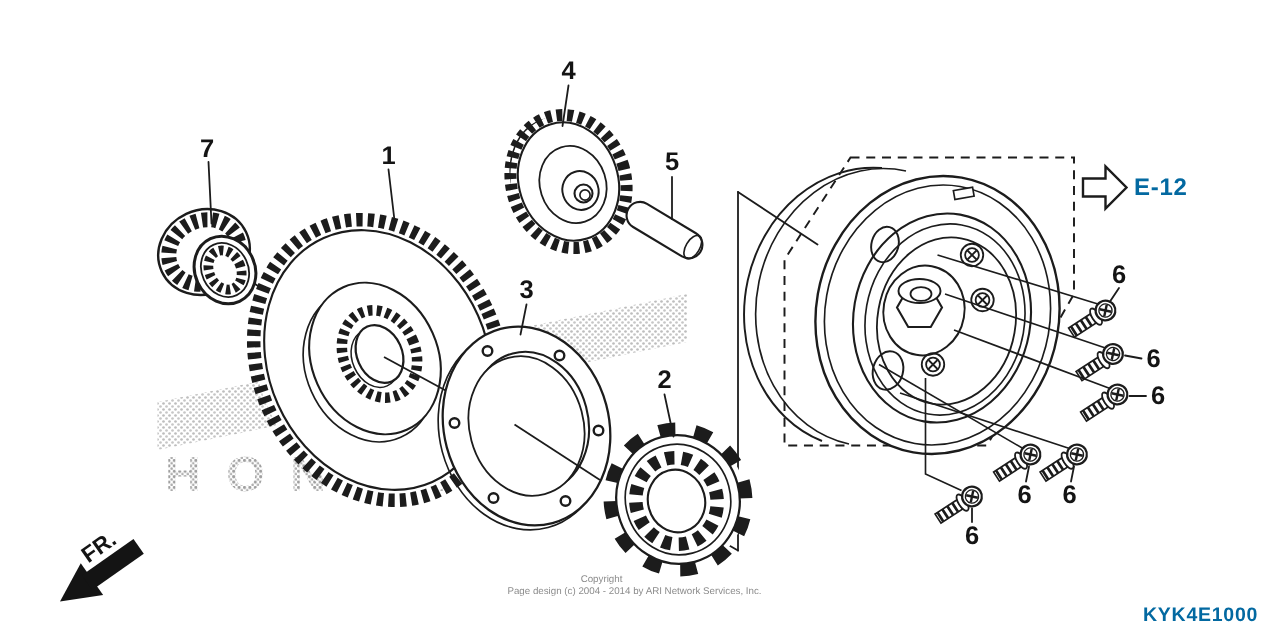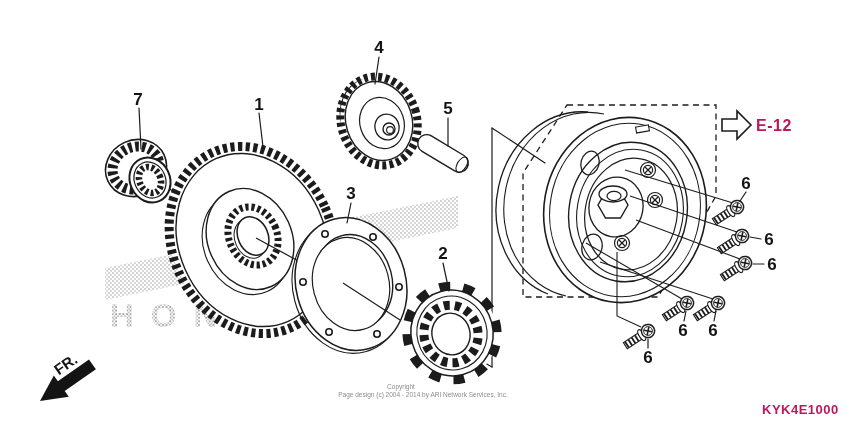--- a/index.html
+++ b/index.html
@@ -1,21 +1,21 @@
 <!DOCTYPE html>
 <html><head>
 <meta charset="utf-8">
 <style>
   html,body{margin:0;padding:0;background:#ffffff;}
   #stage{position:relative;width:850px;height:425px;background:#ffffff;overflow:hidden;
          font-family:"Liberation Sans",sans-serif;}
   #artwork{position:absolute;left:0;top:0;}
   .callout{position:absolute;transform:translate(-50%,-50%);
            font:bold 17px "Liberation Sans",sans-serif;color:#141414;cursor:pointer;line-height:1;}
-  .txt{position:absolute;color:#be185d;line-height:1;}
+  .txt{position:absolute;color:#0369a1;line-height:1;}
   #e12-label{font:bold 16px "Liberation Sans",sans-serif;letter-spacing:.5px;}
   #diagram-code{font:bold 13px "Liberation Sans",sans-serif;letter-spacing:.5px;}
   .footer-line{position:absolute;transform:translateX(-50%);color:#8c8c8c;
                font:6.5px "Liberation Sans",sans-serif;white-space:nowrap;}
 </style>
 </head>
 <body>
 
 <div id="stage">
 

